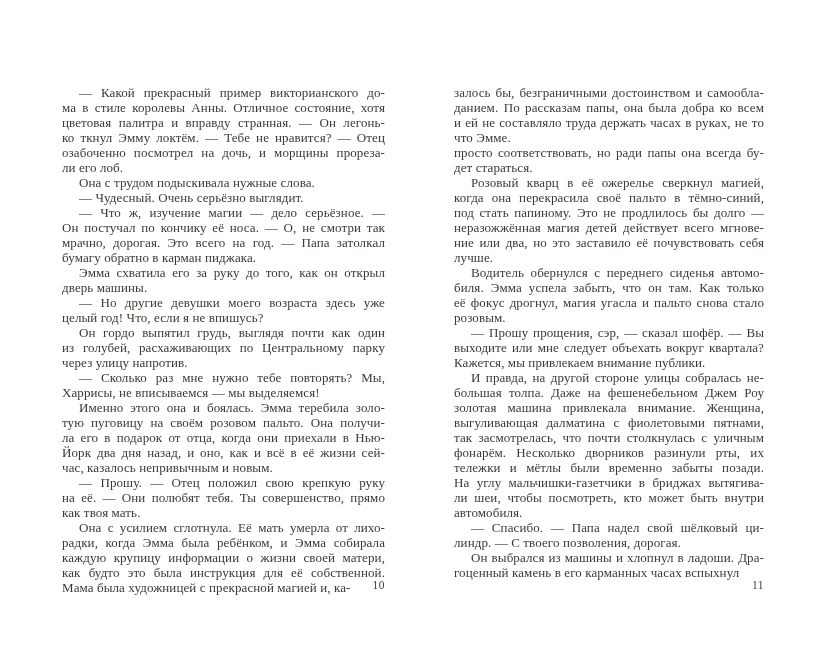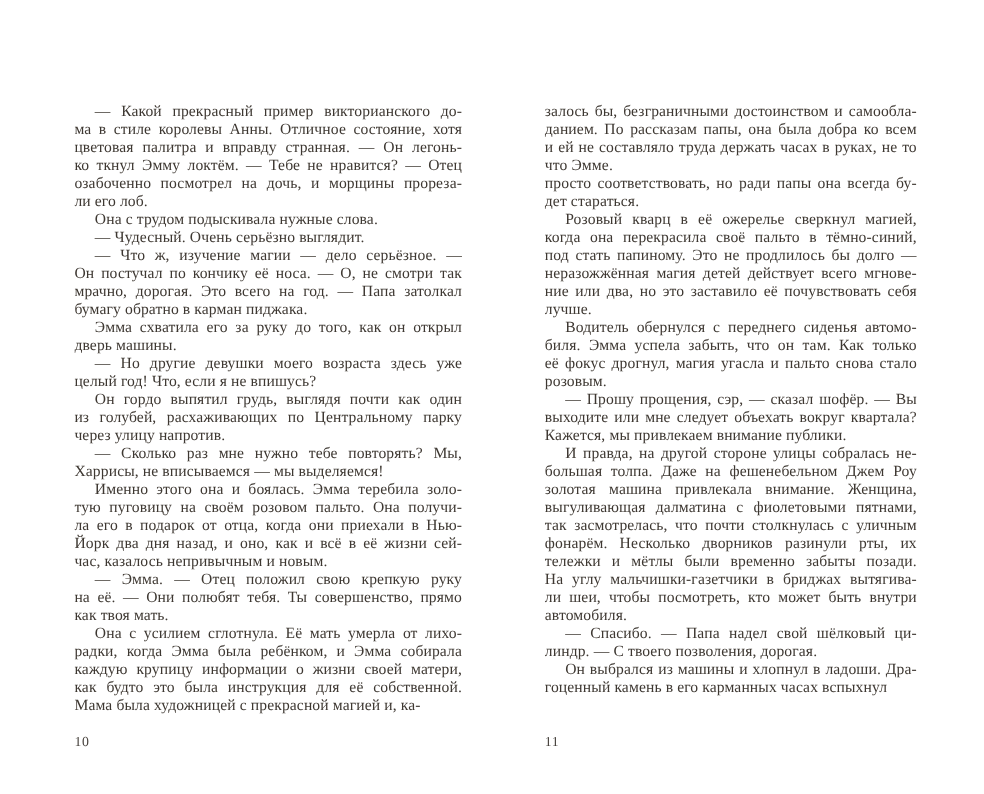--- a/index.html
+++ b/index.html
@@ -39,22 +39,22 @@
     text-align-last: justify;
     white-space: normal;
     height: 15px;
     overflow: hidden;
   }
   .line.para-end { text-align-last: left; }
   .line.para-start { text-indent: 17px; }
   .para.no-indent .line.para-start { text-indent: 0; }
   .page-number {
     position: absolute;
-    top: 587px;
-    text-align: left;
+    top: 553px;
+    text-align: right;
     font-size: 11.5px;
     color: #46413c;
     letter-spacing: 0.5px;
   }
   .page-left  .page-number { left: 62px; width: 323px; }
   .page-right .page-number { left: 34px; width: 310px; }
 </style>
 </head>
 <body>
 
@@ -99,21 +99,21 @@
           <div class="line para-end">Харрисы, не вписываемся — мы выделяемся!</div>
         </div>
         <div class="para">
           <div class="line para-start">Именно этого она и боялась. Эмма теребила золо-</div>
           <div class="line">тую пуговицу на своём розовом пальто. Она получи-</div>
           <div class="line">ла его в подарок от отца, когда они приехали в Нью-</div>
           <div class="line">Йорк два дня назад, и оно, как и всё в её жизни сей-</div>
           <div class="line para-end">час, казалось непривычным и новым.</div>
         </div>
         <div class="para">
-          <div class="line para-start">— Эмма. — Отец положил свою крепкую руку</div>
+          <div class="line para-start">— Прошу. — Отец положил свою крепкую руку</div>
           <div class="line">на её. — Они полюбят тебя. Ты совершенство, прямо</div>
           <div class="line para-end">как твоя мать.</div>
         </div>
         <div class="para">
           <div class="line para-start">Она с усилием сглотнула. Её мать умерла от лихо-</div>
           <div class="line">радки, когда Эмма была ребёнком, и Эмма собирала</div>
           <div class="line">каждую крупицу информации о жизни своей матери,</div>
           <div class="line">как будто это была инструкция для её собственной.</div>
           <div class="line para-end">Мама была художницей с прекрасной магией и, ка-</div>
         </div>

